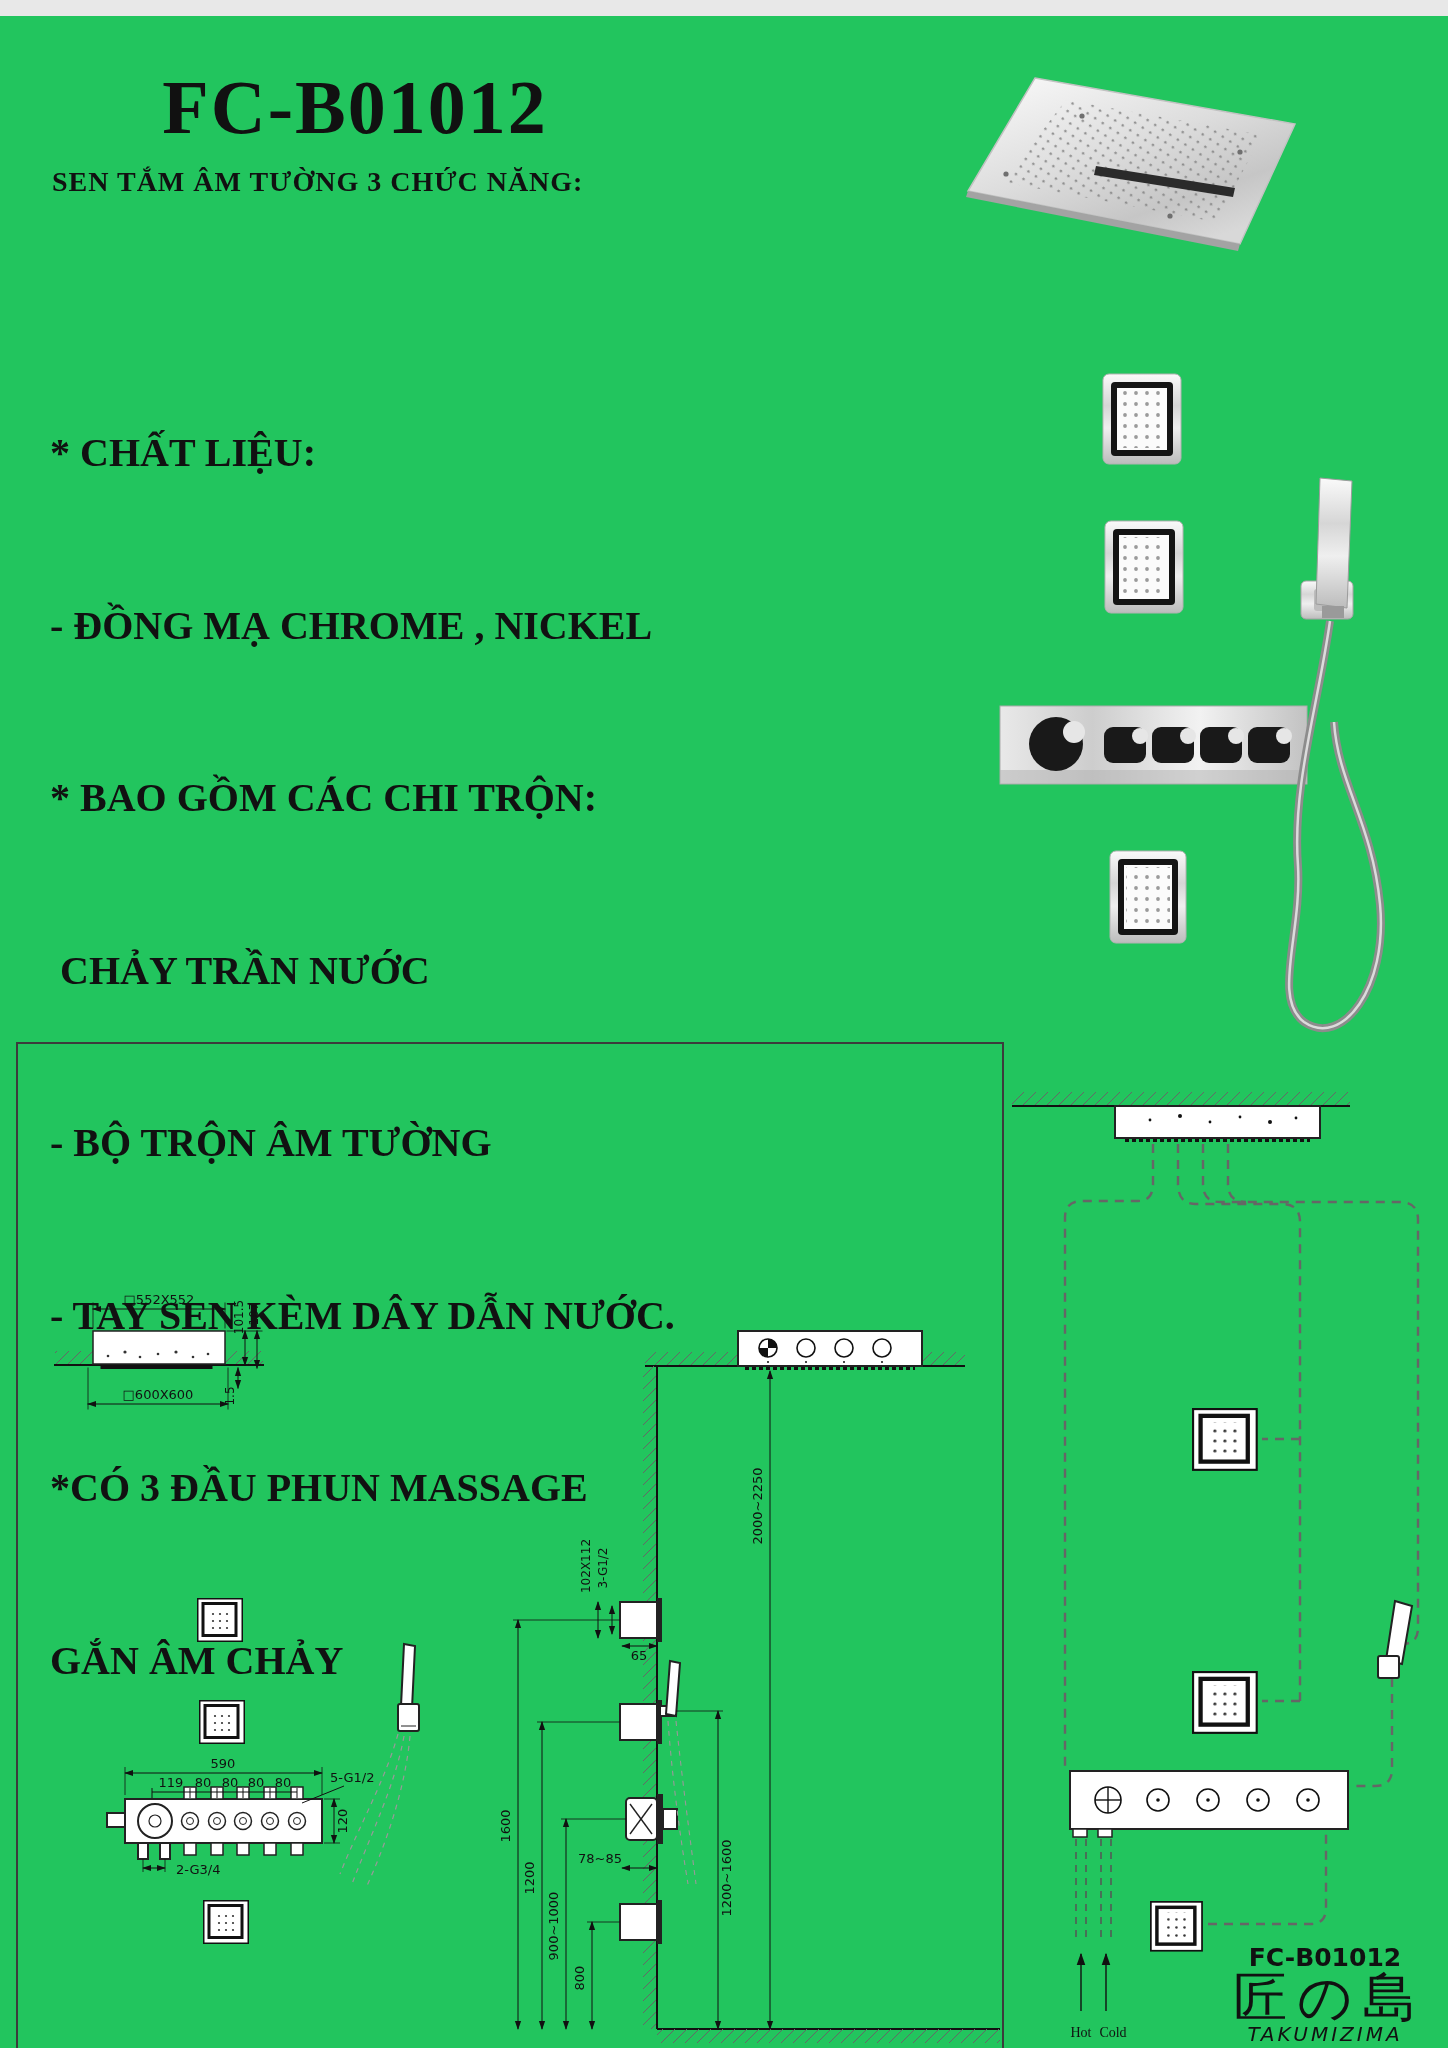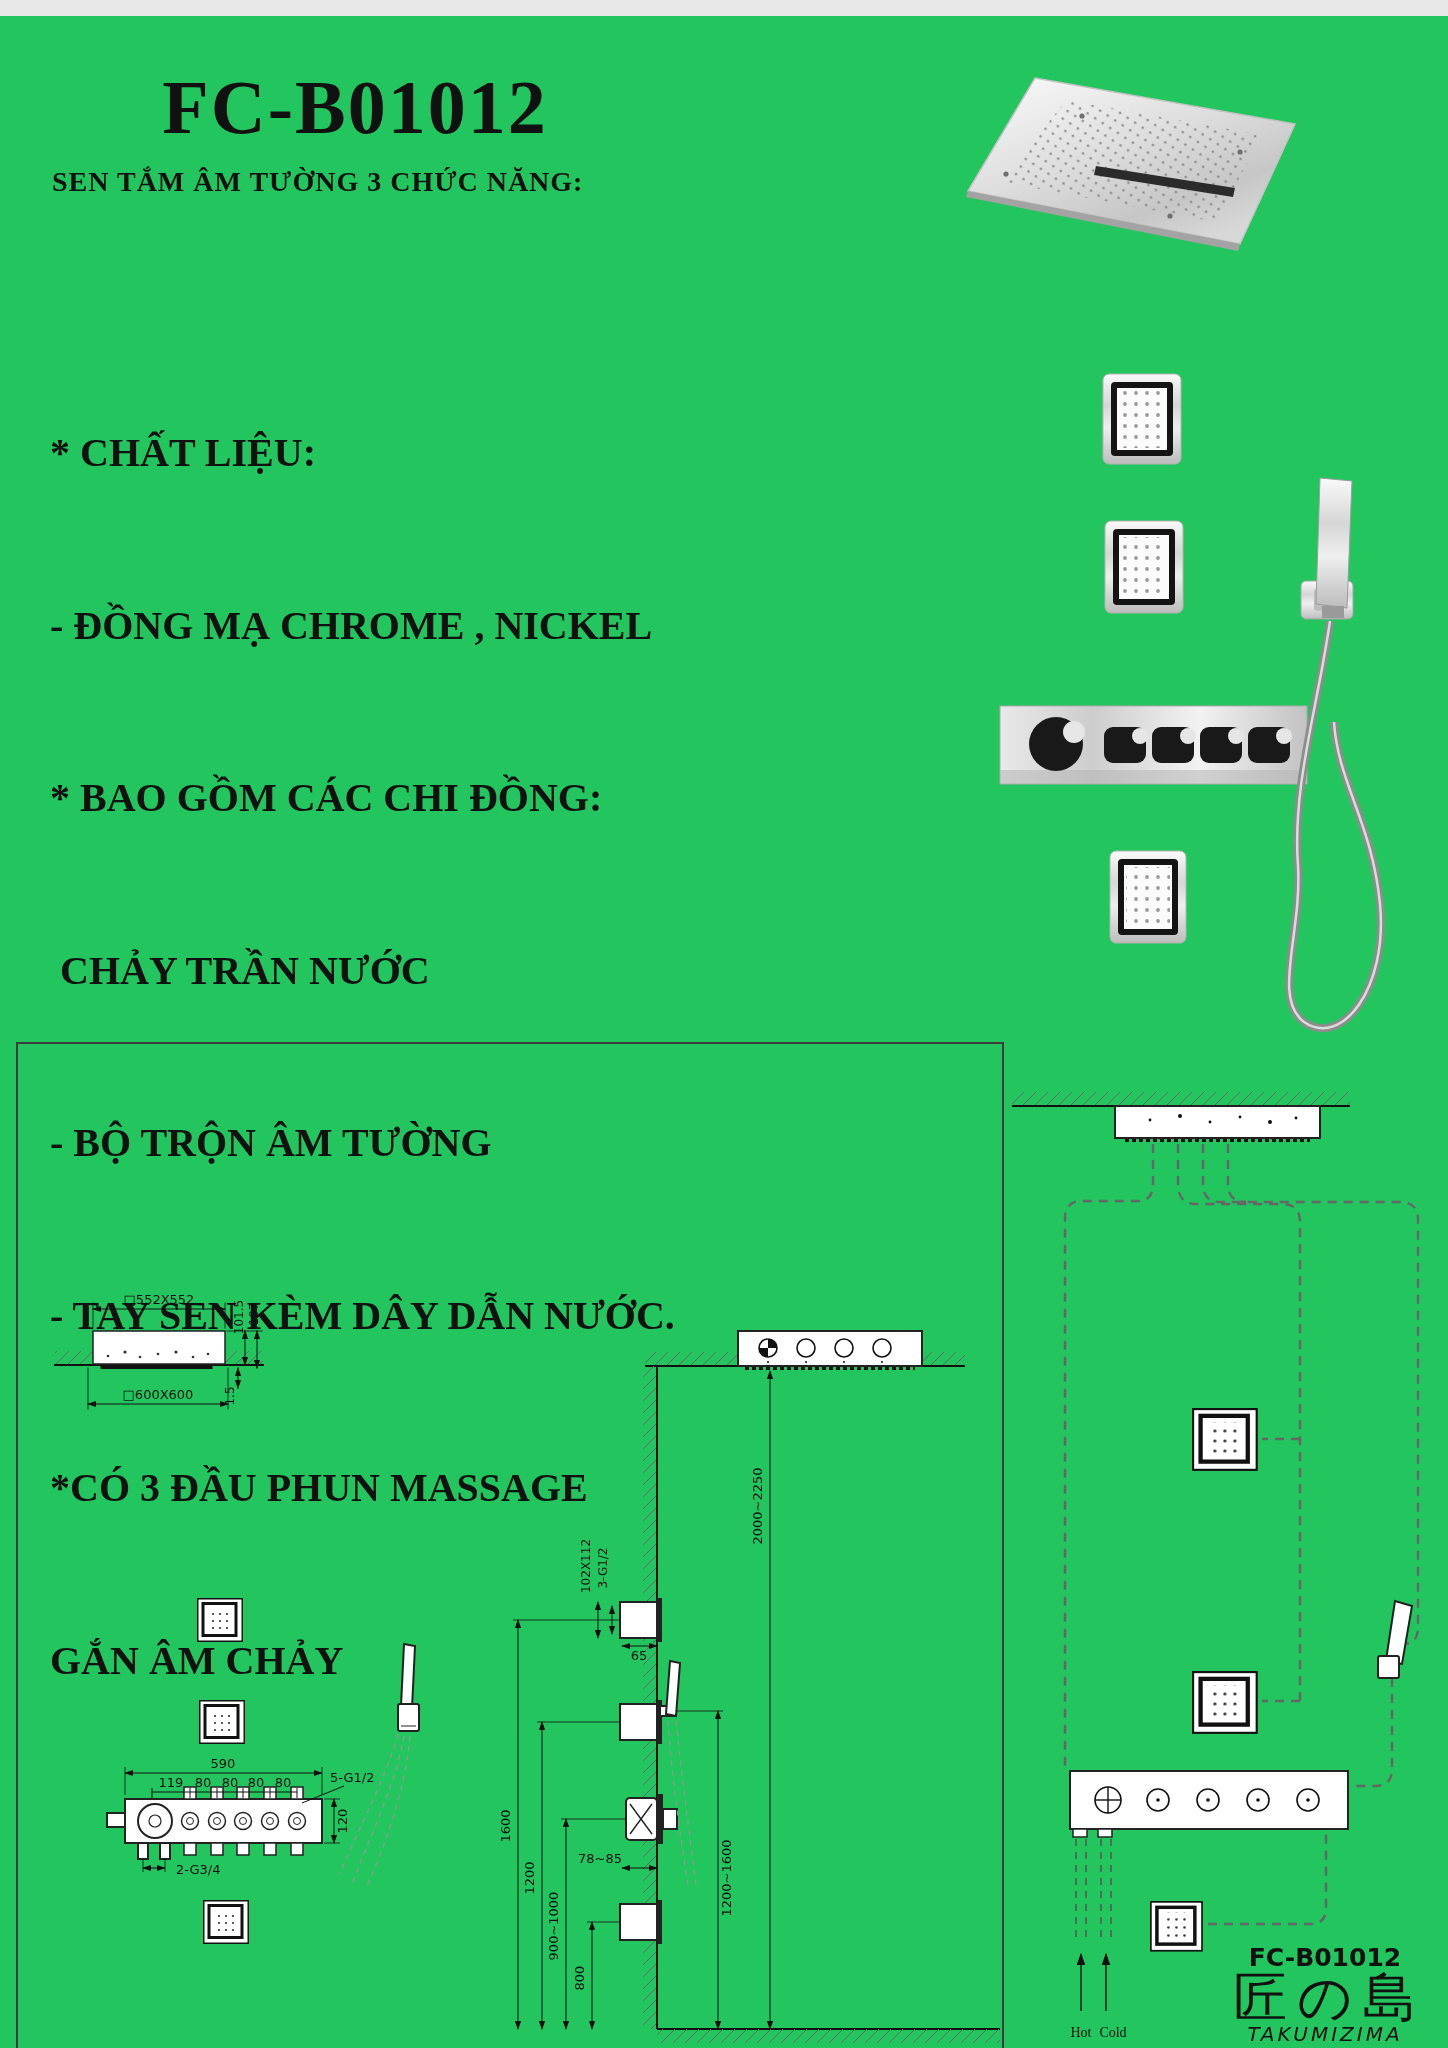--- a/index.html
+++ b/index.html
@@ -34,21 +34,21 @@
 </head>
 <body>
 
 <div class="page">
 
   <div class="title">FC-B01012</div>
   <div class="subtitle">SEN TẮM ÂM TƯỜNG 3 CHỨC NĂNG:</div>
   <div class="desc">
     <div>* CHẤT LIỆU:</div>
     <div>- ĐỒNG MẠ CHROME , NICKEL</div>
-    <div>* BAO GỒM CÁC CHI ĐỒNG:</div>
+    <div>* BAO GỒM CÁC CHI TRỘN:</div>
     <div> CHẢY TRẦN NƯỚC</div>
     <div>- BỘ TRỘN ÂM TƯỜNG</div>
     <div>- TAY SEN KÈM DÂY DẪN NƯỚC.</div>
     <div>*CÓ 3 ĐẦU PHUN MASSAGE</div>
     <div>GẮN ÂM CHẢY</div>
     
   </div>
 
   <svg class="svg-photos" width="1448" height="1030" viewBox="0 0 1448 1030">
     <defs>

